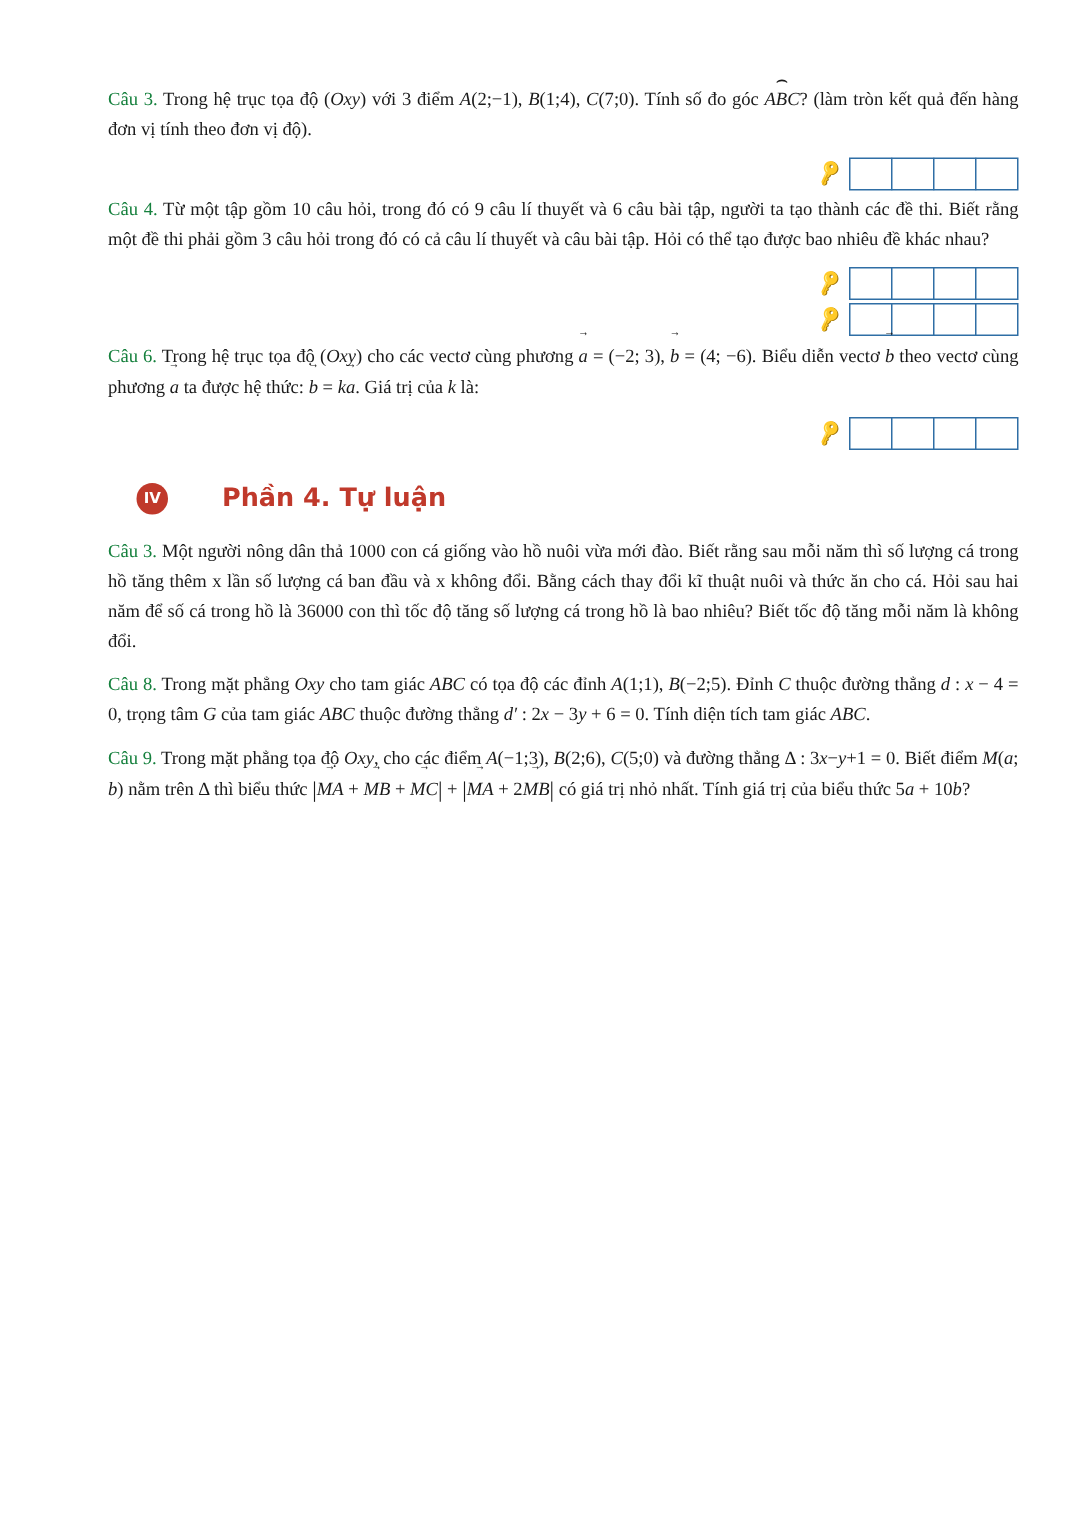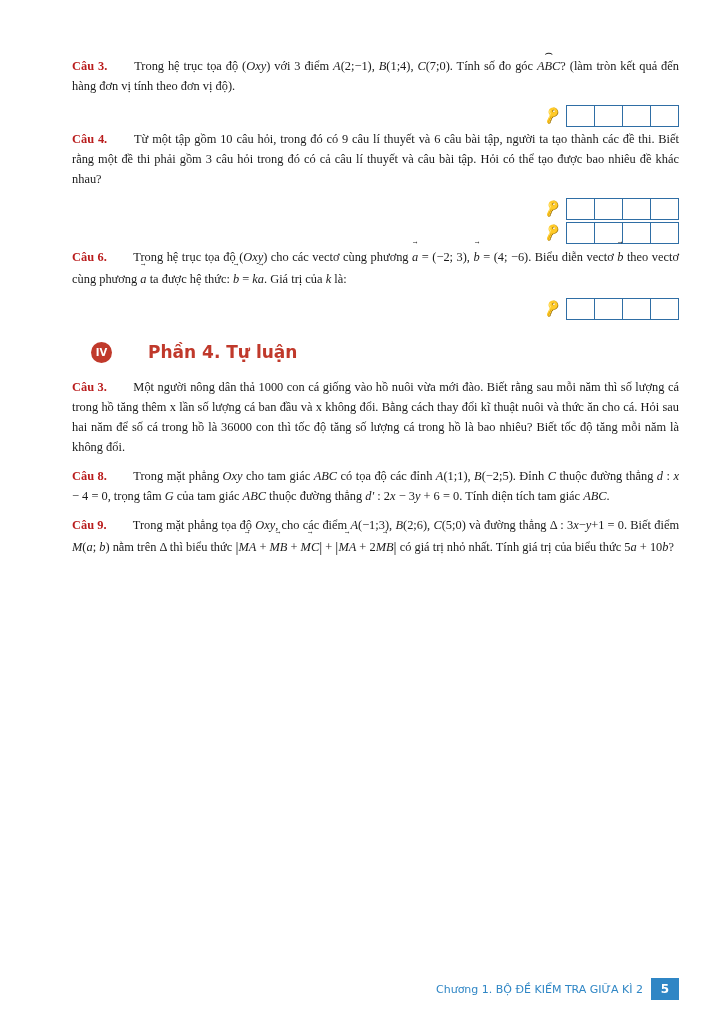--- a/index.html
+++ b/index.html
@@ -75,27 +75,26 @@
     top: 56px;
   }
 
   .qblock {
     margin-bottom: 9px;
     font-size: 12.4px;
     line-height: 1.62;
     text-align: justify;
   }
   .qlabel {
-    color: #b91c1c;
-    font-weight: bold;
+    color: #15803d;
+    font-weight: normal;
     font-family: "Liberation Serif", serif;
   }
   .qtext {
     display: inline;
-    margin-left: 23px;
   }
   em.it { font-style: italic; }
 
   
   .answer-row {
     display: flex;
     justify-content: flex-end;
     align-items: center;
     margin-top: 2px;
     margin-bottom: 2px;
@@ -290,18 +289,14 @@
 
     <div class="qblock">
       <span class="qlabel">Câu 9.</span>
       <span class="qtext">
         Trong mặt phẳng tọa độ <em class="it">Oxy</em>, cho các điểm <em class="it">A</em>(−1;3), <em class="it">B</em>(2;6), <em class="it">C</em>(5;0) và đường thẳng Δ : 3<em class="it">x</em>−<em class="it">y</em>+1 = 0. Biết điểm <em class="it">M</em>(<em class="it">a</em>; <em class="it">b</em>) nằm trên Δ thì biểu thức <span class="bars">|</span><span class="vec">MA</span> + <span class="vec">MB</span> + <span class="vec">MC</span><span class="bars">|</span> + <span class="bars">|</span><span class="vec">MA</span> + 2<span class="vec">MB</span><span class="bars">|</span> có giá trị nhỏ nhất. Tính giá trị của biểu thức 5<em class="it">a</em> + 10<em class="it">b</em>?
       </span>
     </div>
 
   </div>
 
-  <div class="footer">
-    <span class="footer-text">Chương 1. BỘ ĐỀ KIỂM TRA GIỮA KÌ 2</span>
-    <span class="footer-page">5</span>
-  </div>
 
 </div>
 
 </body></html>

